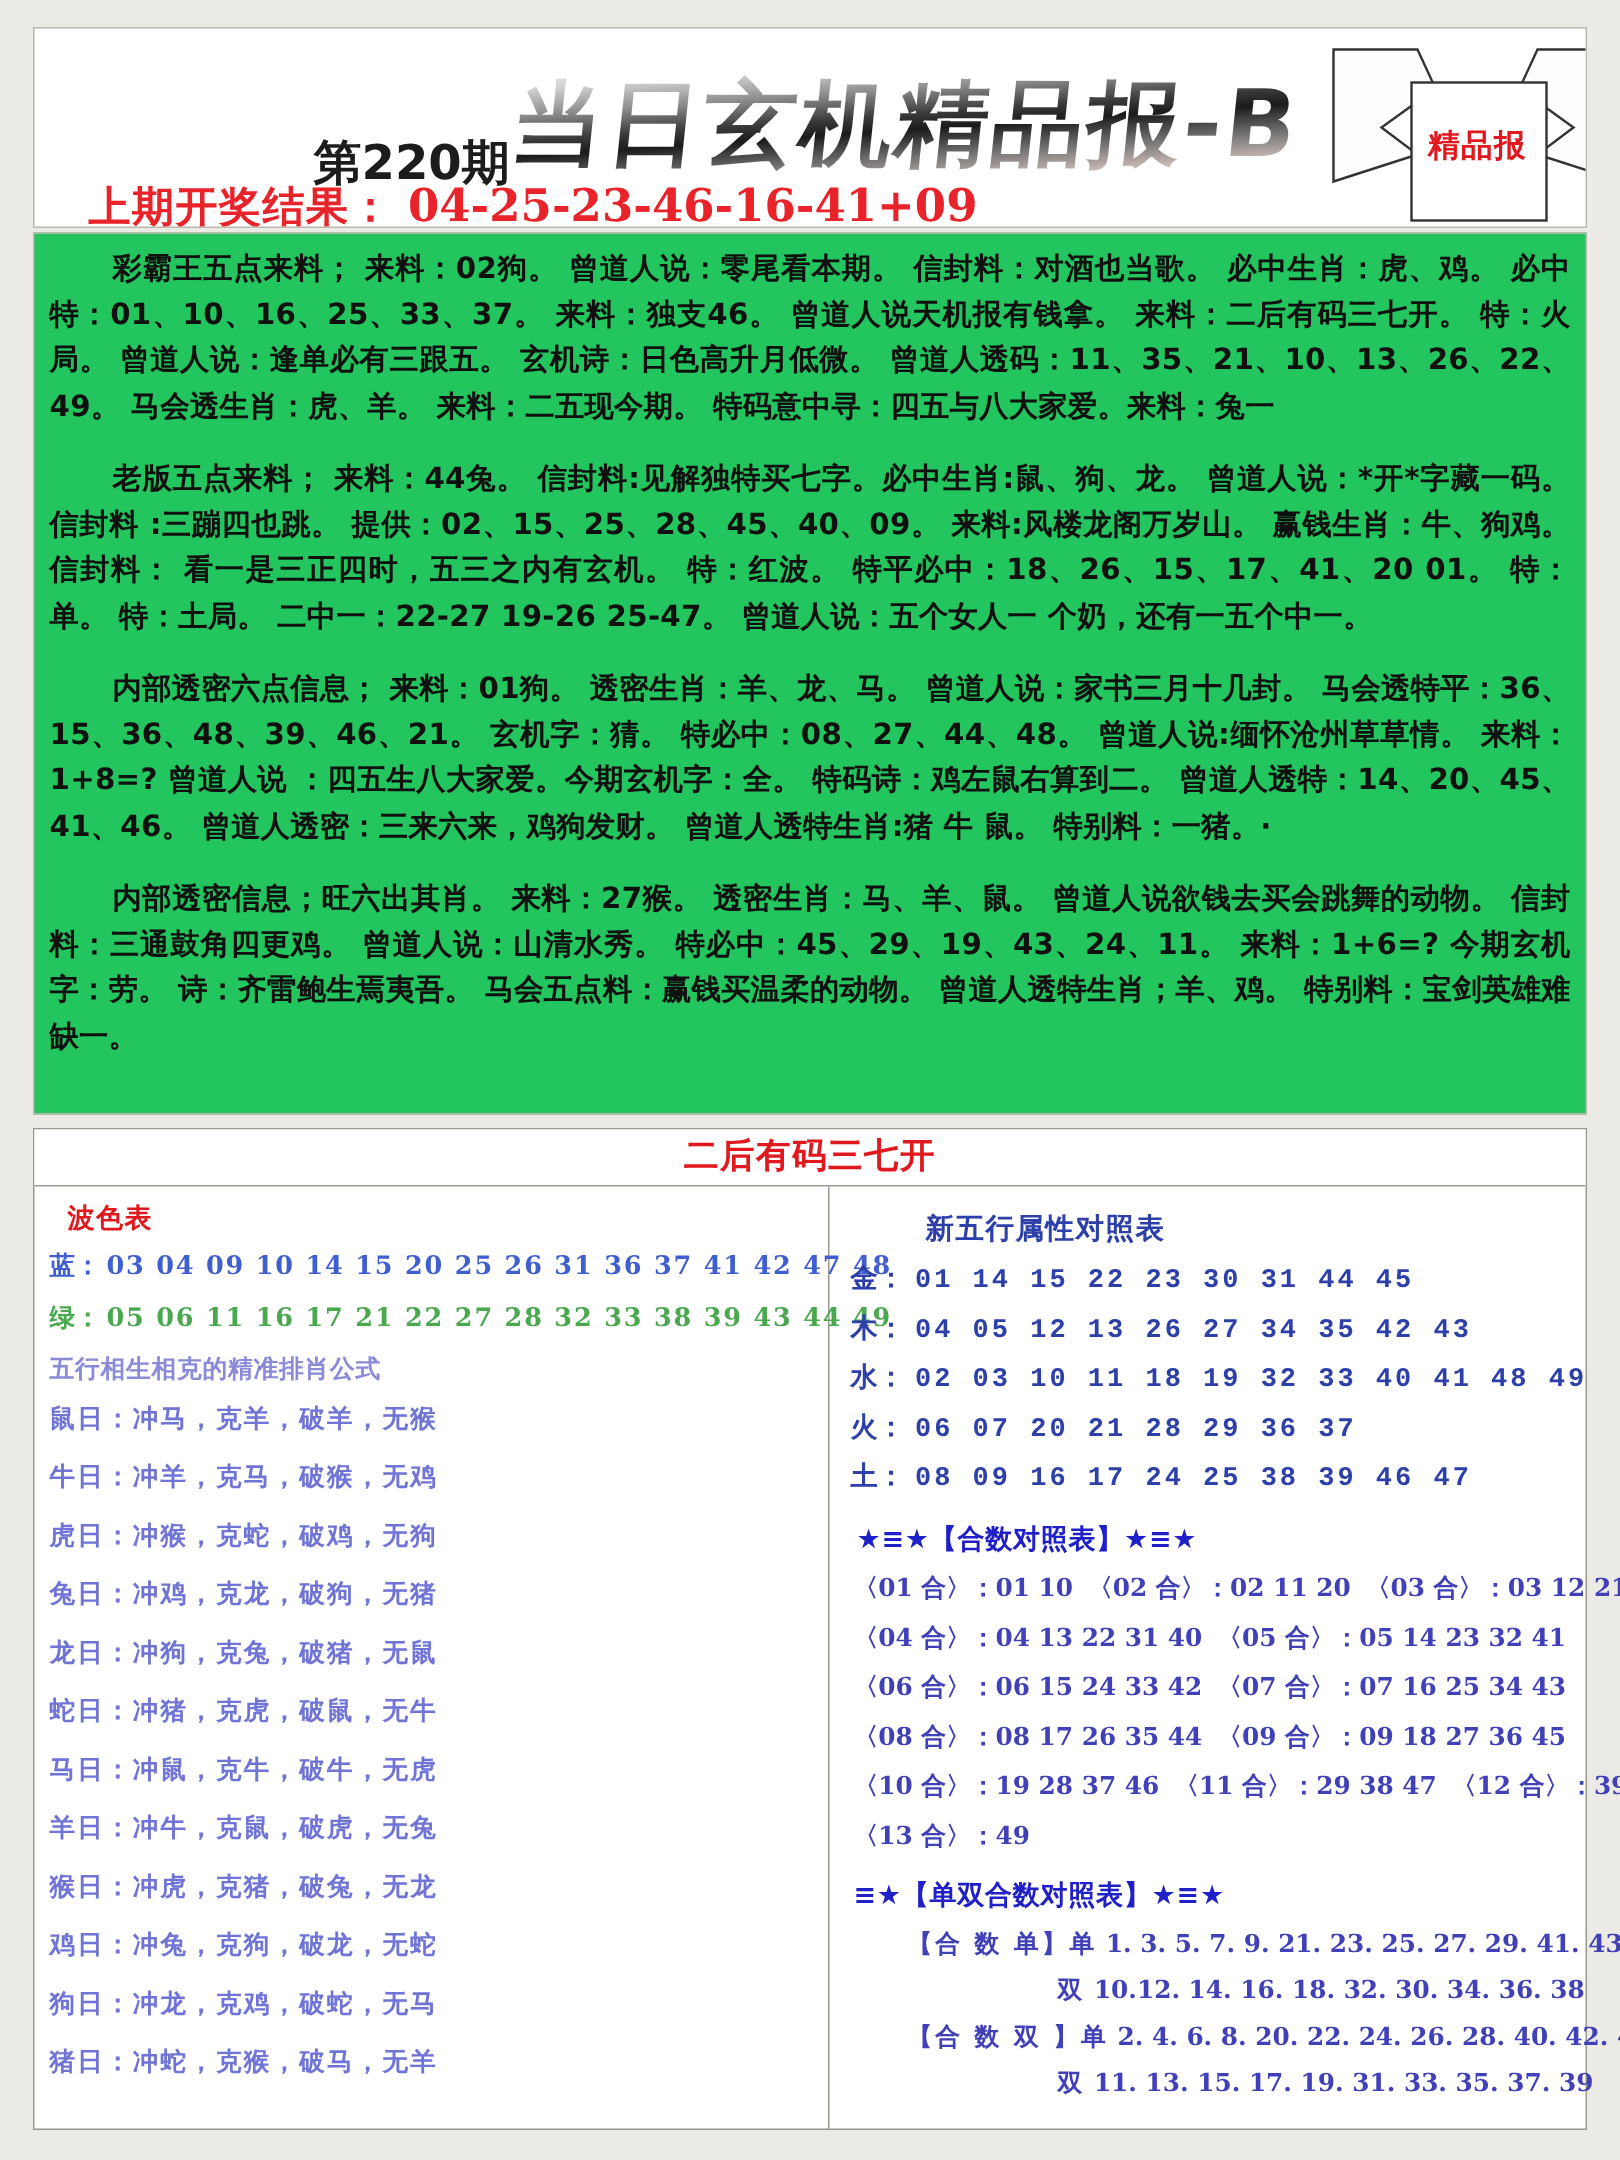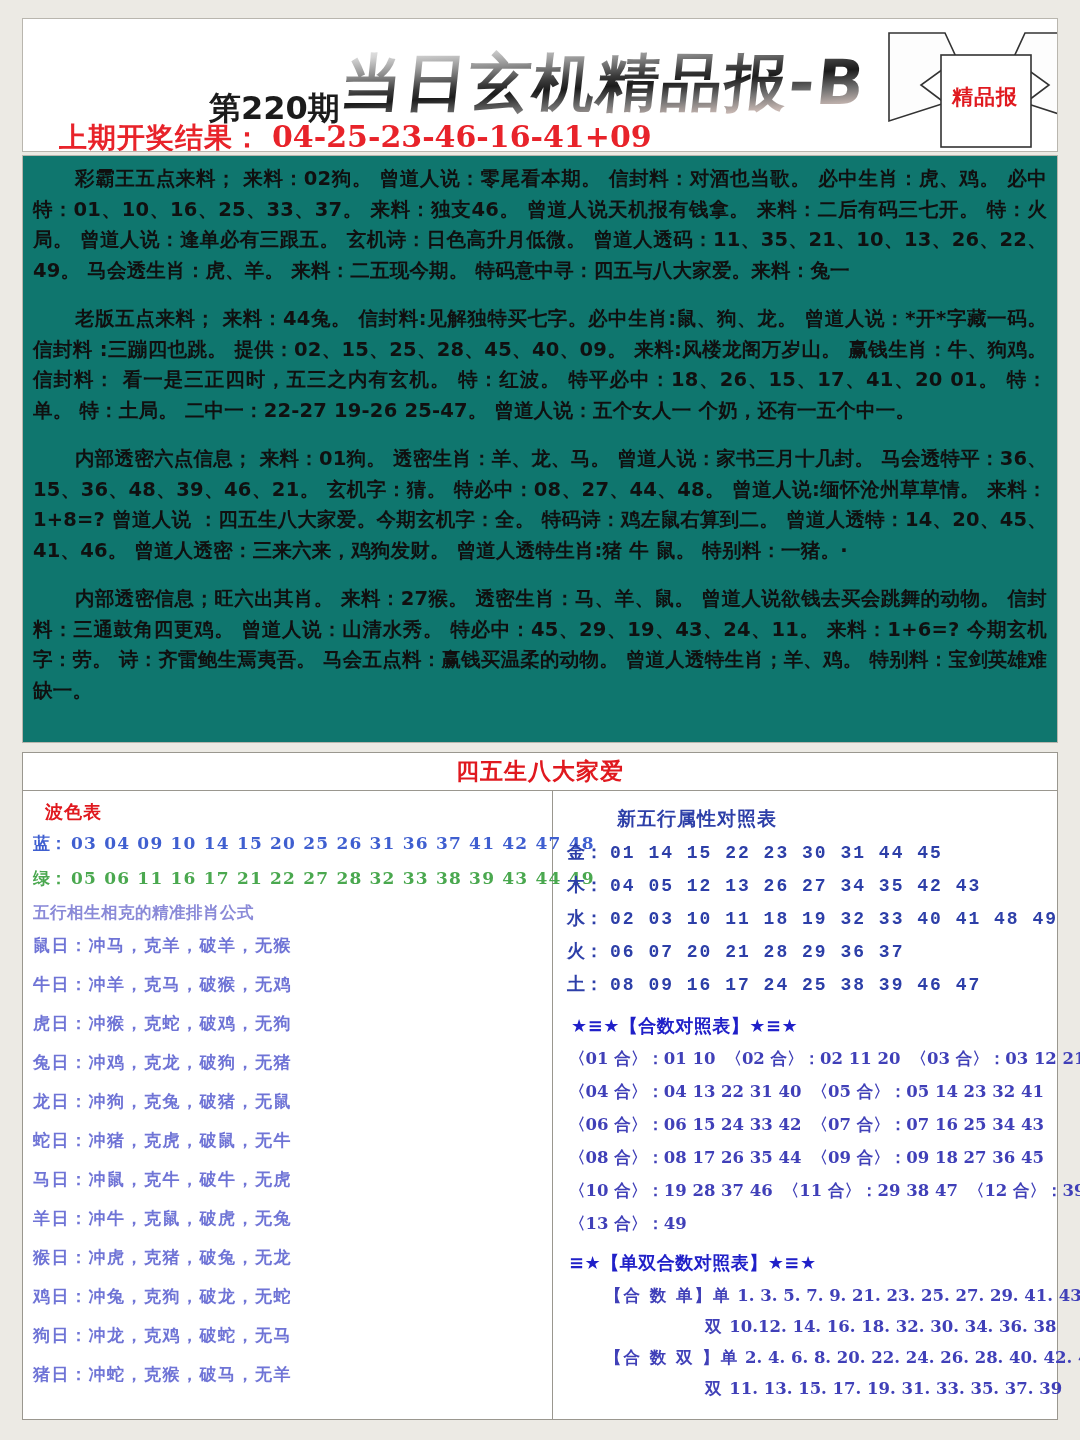--- a/index.html
+++ b/index.html
@@ -125,21 +125,21 @@
     letter-spacing: 1px;
   }
 
   
   .body-box {
     position: absolute;
     left: 22px;
     top: 155px;
     width: 1036px;
     height: 588px;
-    background: #0f766e;
+    background: #22c55e;
     border: 1px solid #b9b6ae;
     box-sizing: border-box;
     padding: 8px 10px 0 10px;
   }
   .para {
     font-size: 19.5px;
     font-weight: bold;
     color: #101010;
     line-height: 30.5px;
     letter-spacing: 0.2px;
@@ -319,21 +319,21 @@
   <div class="body-box">
     <p class="para">彩霸王五点来料；  来料：02狗。  曾道人说：零尾看本期。  信封料：对酒也当歌。  必中生肖：虎、鸡。 必中特：01、10、16、25、33、37。  来料：独支46。  曾道人说天机报有钱拿。  来料：二后有码三七开。 特：火局。  曾道人说：逢单必有三跟五。        玄机诗：日色高升月低微。  曾道人透码：11、35、21、10、13、26、22、49。 马会透生肖：虎、羊。  来料：二五现今期。  特码意中寻：四五与八大家爱。来料：兔一</p>
     <p class="para">老版五点来料；  来料：44兔。  信封料:见解独特买七字。必中生肖:鼠、狗、龙。  曾道人说：*开*字藏一码。  信封料 :三蹦四也跳。  提供：02、15、25、28、45、40、09。  来料:风楼龙阁万岁山。 赢钱生肖：牛、狗鸡。 信封料：  看一是三正四时，五三之内有玄机。  特：红波。       特平必中：18、26、15、17、41、20 01。  特：单。  特：土局。   二中一：22-27 19-26 25-47。  曾道人说：五个女人一 个奶，还有一五个中一。</p>
     <p class="para">内部透密六点信息；  来料：01狗。       透密生肖：羊、龙、马。  曾道人说：家书三月十几封。  马会透特平：36、15、36、48、39、46、21。       玄机字：猜。  特必中：08、27、44、48。  曾道人说:缅怀沧州草草情。  来料：1+8=?  曾道人说 ：四五生八大家爱。今期玄机字：全。       特码诗：鸡左鼠右算到二。 曾道人透特：14、20、45、41、46。  曾道人透密：三来六来，鸡狗发财。  曾道人透特生肖:猪 牛 鼠。  特别料：一猪。·</p>
     <p class="para">内部透密信息；旺六出其肖。  来料：27猴。       透密生肖：马、羊、鼠。  曾道人说欲钱去买会跳舞的动物。  信封料：三通鼓角四更鸡。  曾道人说：山清水秀。        特必中：45、29、19、43、24、11。  来料：1+6=?  今期玄机字：劳。        诗：齐雷鲍生焉夷吾。  马会五点料：赢钱买温柔的动物。  曾道人透特生肖；羊、鸡。  特别料：宝剑英雄难缺一。</p>
   </div>
 
   <div class="table-box">
 
     <div class="table-title-row">
-      <div class="table-title">四五生八大家爱</div>
+      <div class="table-title">二后有码三七开</div>
     </div>
 
     <div class="table-cols">
 
       <div class="col-left">
         <div class="bose-title">波色表</div>
 
         <div class="bose-row bose-blue">
           <span class="lbl">蓝：</span><span class="vals">03 04 09 10 14 15 20 25 26 31 36 37 41 42 47 48</span>
         </div>

